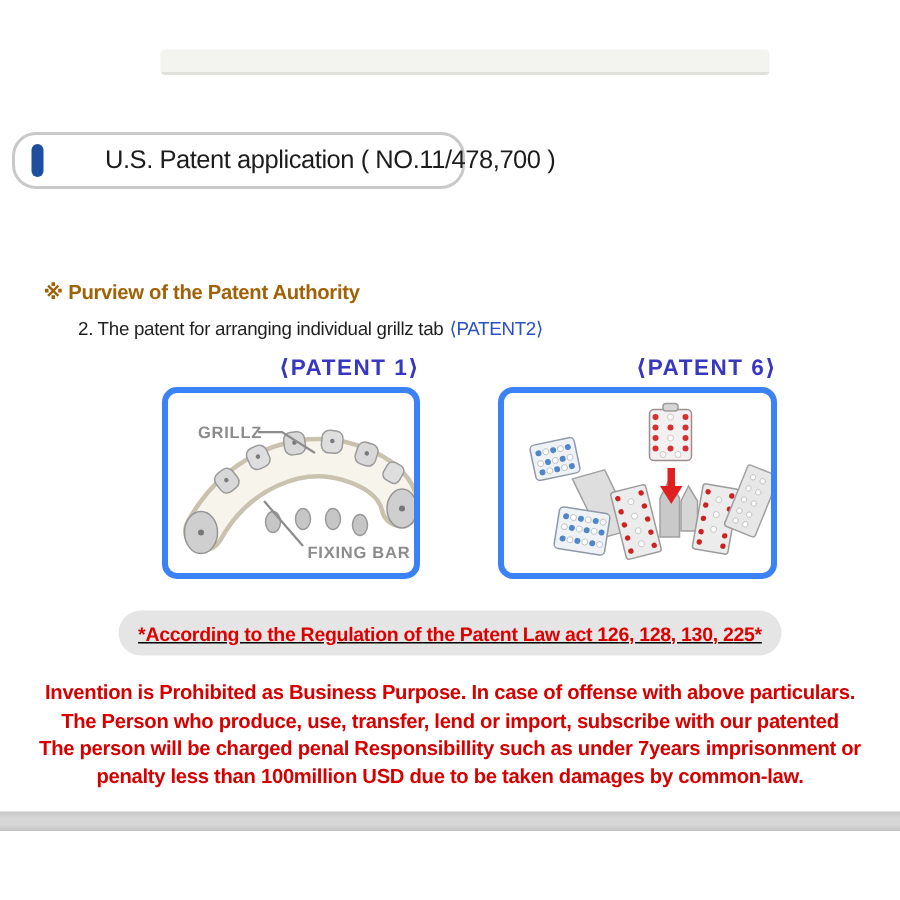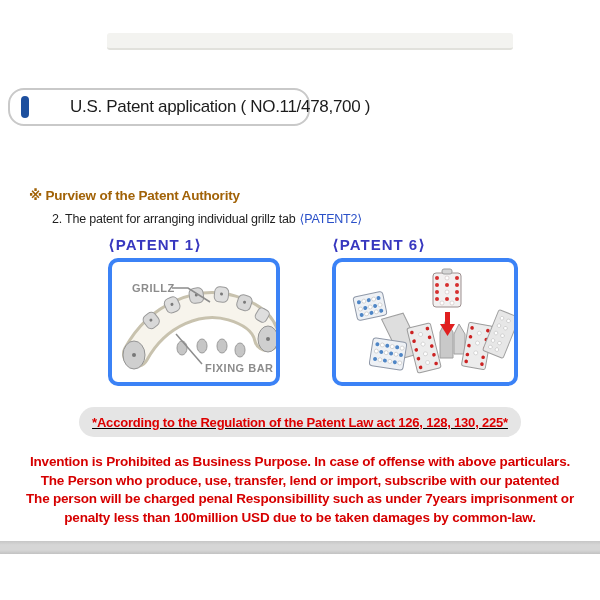--- a/index.html
+++ b/index.html
@@ -18,21 +18,21 @@
   }
   .accent-bar{width:8px;height:22px;border-radius:4px;background:#1d4f9e;margin-right:9px;flex:0 0 auto;}
   .header-title{font-size:17px;color:#1c1c1c;letter-spacing:-0.3px;white-space:nowrap;}
   .section-heading{
     position:absolute;left:29px;top:151px;font-size:13.5px;font-weight:bold;color:#a16207;letter-spacing:-0.2px;margin-top:36px;
   }
   .list-item{position:absolute;left:52px;font-size:12.5px;color:#1f1f1f;letter-spacing:-0.2px;white-space:nowrap;}
   .li-1{top:181px}.li-2{top:211px}
   .patent-link{color:#2a50c8;margin-left:4px;cursor:pointer;}
   .patent-title{
-    position:absolute;top:236px;text-align:left;color:#3737bf;font-weight:bold;
+    position:absolute;top:236px;text-align:right;color:#3737bf;font-weight:bold;
     font-size:15px;letter-spacing:1px;white-space:nowrap;
   }
   .pt-1{left:108px;width:172px}.pt-2{left:332px;width:186px}
   .patent-box{
     position:absolute;top:258px;height:128px;box-sizing:border-box;background:#fff;
     border:4px solid #3b82f6;border-radius:10px;overflow:hidden;
   }
   .pb-1{left:108px;width:172px}.pb-2{left:332px;width:186px}
   .patent-box svg{display:block}
   .notice-band{

